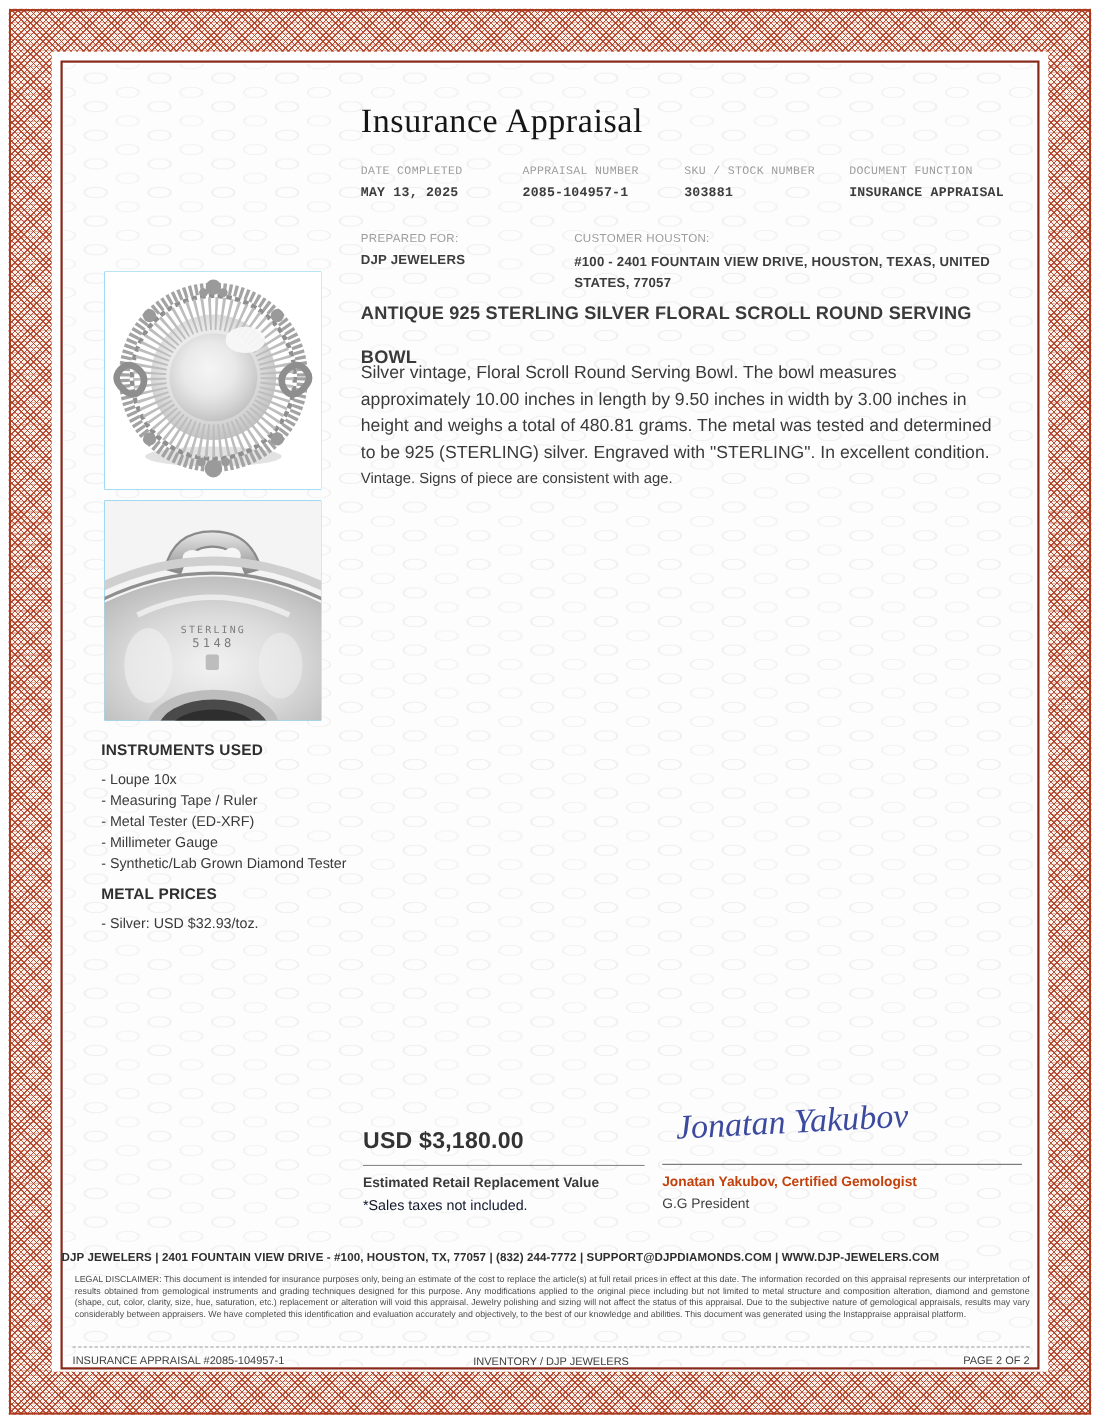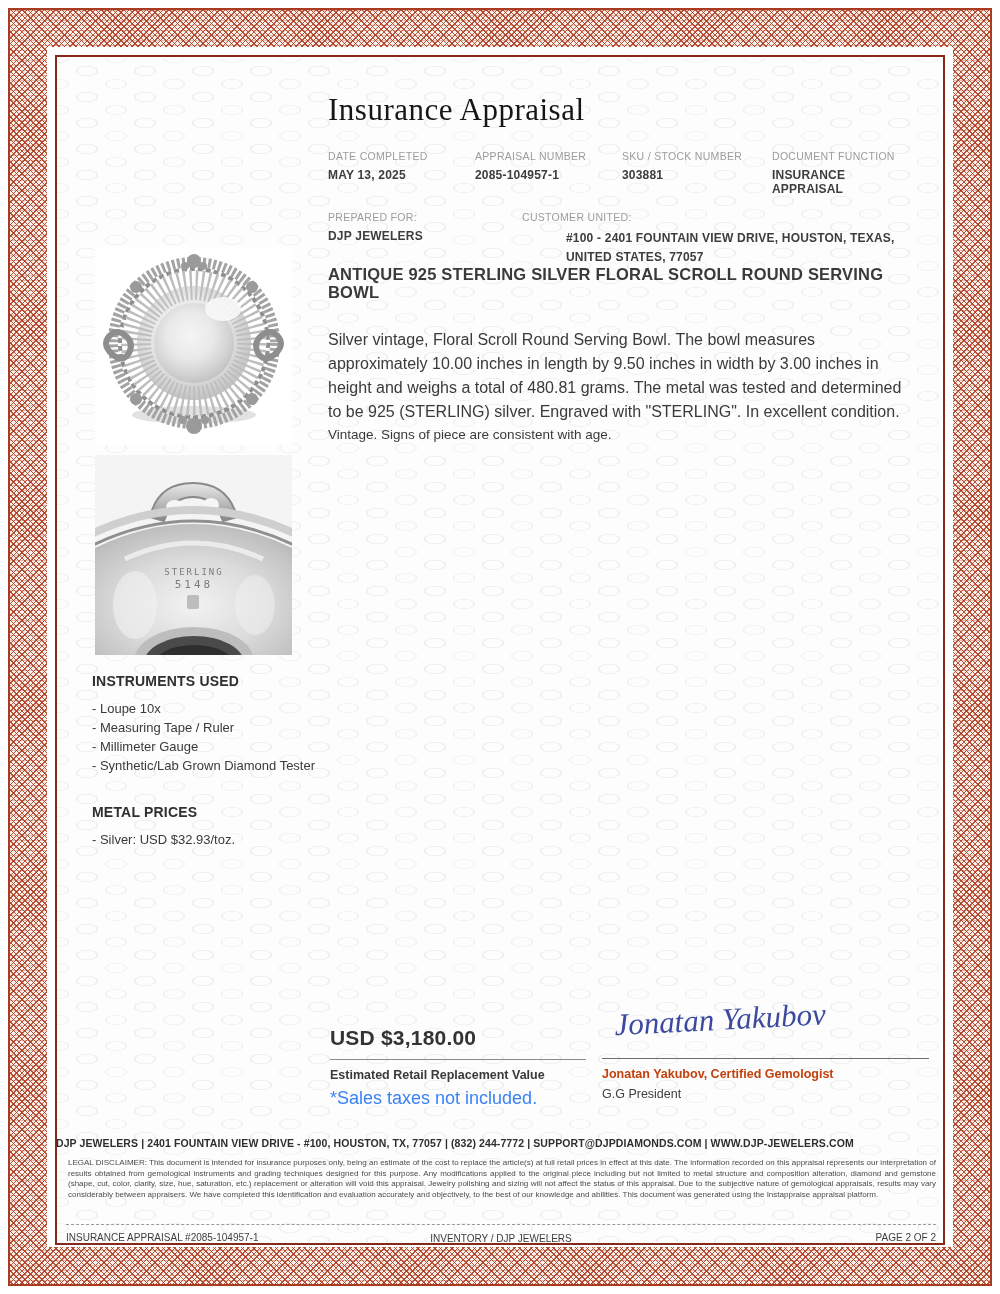--- a/index.html
+++ b/index.html
@@ -33,32 +33,32 @@
     -webkit-background-clip:text;background-clip:text;color:transparent;}
   .gear{position:absolute;border-radius:50%;border:3px dotted #b5795a;background:rgba(181,121,90,.18);}
   .gear.g1{left:6px;top:14px;width:34px;height:34px;}
   .gear.g2{left:20px;top:40px;width:24px;height:24px;border-color:#c08a6b;}
   .logo-jewelers{margin-top:2px;font-size:12px;letter-spacing:4px;color:#232323;
     font-family:"Liberation Serif",serif;white-space:nowrap;}
 
   
   .doc-title{position:absolute;left:328px;top:92px;font-family:"Liberation Serif",serif;
     font-size:31px;color:#161616;letter-spacing:.5px;}
-  .fields-row{position:absolute;left:328px;top:150px;width:590px;display:flex;}
+  .fields-row{position:absolute;left:328px;top:150px;width:590px;display:flex;font-family:Liberation Mono, monospace;}
   .field{flex:0 0 auto;}
   .field.f0{width:147px;}.field.f1{width:147px;}.field.f2{width:150px;}.field.f3{width:146px;}
   .f-label{font-size:10.5px;color:#9c9c9c;letter-spacing:.3px;}
   .f-value{margin-top:6px;font-size:12px;font-weight:bold;color:#3d3d3d;letter-spacing:.2px;}
   .prepared{position:absolute;left:328px;top:211px;width:180px;}
   .customer{position:absolute;left:522px;top:211px;width:386px;}
-  .f-value.multiline{line-height:19px;margin-left:44px;}
+  .f-value.multiline{line-height:19px;}
 
   
   .item-title{position:absolute;left:328px;top:265px;width:580px;
-    font-size:16.5px;font-weight:bold;color:#3a3a3a;line-height:18px;letter-spacing:.2px;}
+    font-size:16.5px;font-weight:bold;color:#3a3a3a;line-height:40px;letter-spacing:.2px;}
   .item-desc{position:absolute;left:328px;top:328px;width:580px;
     font-size:16px;line-height:24px;color:#3a3a3a;}
   .item-cond{position:absolute;left:328px;top:423px;width:580px;
     font-size:13.5px;line-height:24px;color:#3a3a3a;}
 
   
   .photo{position:absolute;left:95px;width:197px;background:#0ea5e9;}
   .photo.p1{top:247px;height:198px;}
   .photo.p2{top:455px;height:200px;}
   .photo svg{display:block;width:100%;height:100%;}
@@ -67,21 +67,21 @@
   .section-h{font-size:14px;font-weight:bold;color:#2f2f2f;letter-spacing:.2px;}
   .instruments{position:absolute;left:92px;top:673px;width:300px;}
   .inst-list{margin-top:10px;font-size:13px;line-height:19px;color:#3a3a3a;}
   .metals{position:absolute;left:92px;top:804px;width:300px;}
 
   
   .val-left{position:absolute;left:330px;top:1026px;width:256px;}
   .val-amount{font-size:21px;font-weight:bold;color:#333333;letter-spacing:.2px;}
   .val-rule{margin-top:9px;border-top:1.5px solid #8a8a8a;}
   .val-label{margin-top:8px;font-size:12.5px;font-weight:bold;color:#3a3a3a;}
-  .val-note{margin-top:6px;font-size:18px;color:#3b82f6;}
+  .val-note{margin-top:6px;font-size:13px;color:#0f172a;}
   .val-right{position:absolute;left:602px;top:1008px;width:327px;}
   .sig-script{height:48px;font-family:"Liberation Serif",serif;font-style:italic;
     font-size:31px;color:#3b4a9e;transform:rotate(-3deg);transform-origin:left bottom;
     white-space:nowrap;padding-left:14px;}
   .sig-rule{border-top:1.5px solid #6e6e6e;margin-top:2px;}
   .sig-name{margin-top:8px;font-size:12.5px;font-weight:bold;color:#c2410c;}
   .sig-title{margin-top:6px;font-size:12.5px;color:#3f3f3f;}
 
   
   .contact{position:absolute;left:56px;top:1137px;width:868px;
@@ -124,21 +124,21 @@
       <div class="f-label">DOCUMENT FUNCTION</div>
       <div class="f-value">INSURANCE APPRAISAL</div>
     </div>
   </div>
 
   <div class="prepared">
     <div class="f-label">PREPARED FOR:</div>
     <div class="f-value">DJP JEWELERS</div>
   </div>
   <div class="customer">
-    <div class="f-label">CUSTOMER UNITED:</div>
+    <div class="f-label">CUSTOMER HOUSTON:</div>
     <div class="f-value multiline">#100 - 2401 FOUNTAIN VIEW DRIVE, HOUSTON, TEXAS, UNITED STATES, 77057</div>
   </div>
 
   <div class="item-title">ANTIQUE 925 STERLING SILVER FLORAL SCROLL ROUND SERVING BOWL</div>
   <div class="item-desc">Silver vintage, Floral Scroll Round Serving Bowl. The bowl measures approximately 10.00 inches in length by 9.50 inches in width by 3.00 inches in height and weighs a total of 480.81 grams. The metal was tested and determined to be 925 (STERLING) silver. Engraved with "STERLING". In excellent condition.</div>
   <div class="item-cond">Vintage. Signs of piece are consistent with age.</div>
 
   <div class="photo p1">
     <svg viewBox="0 0 197 198">
       <defs>
@@ -214,20 +214,21 @@
       <ellipse cx="40" cy="150" rx="22" ry="34" fill="#f1f1f1" opacity="0.6"></ellipse>
       <ellipse cx="160" cy="150" rx="20" ry="30" fill="#f1f1f1" opacity="0.5"></ellipse>
     </svg>
   </div>
 
   <div class="instruments">
     <div class="section-h">INSTRUMENTS USED</div>
     <div class="inst-list">
       <div>- Loupe 10x</div>
       <div>- Measuring Tape / Ruler</div>
+      <div>- Metal Tester (ED-XRF)</div>
       <div>- Millimeter Gauge</div>
       <div>- Synthetic/Lab Grown Diamond Tester</div>
     </div>
   </div>
 
   <div class="metals">
     <div class="section-h">METAL PRICES</div>
     <div class="inst-list">
       <div>- Silver: USD $32.93/toz.</div>
     </div>

